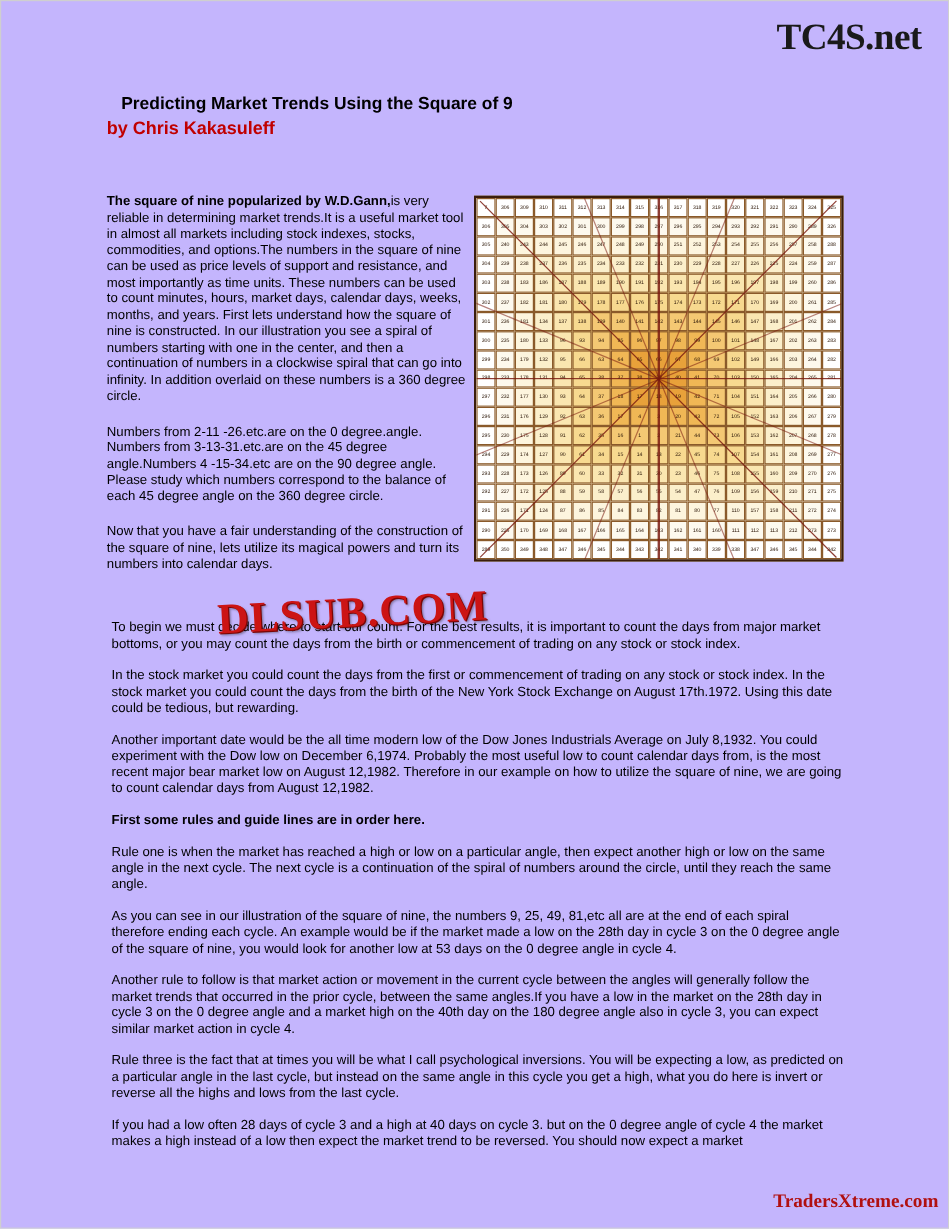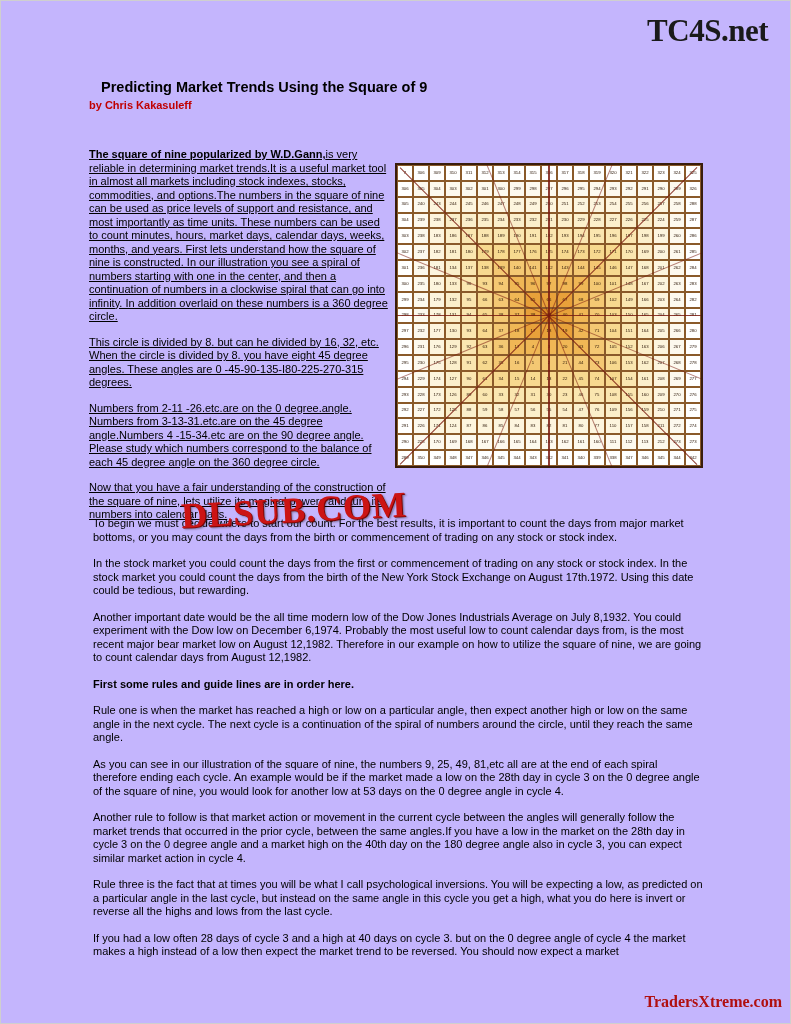--- a/index.html
+++ b/index.html
@@ -49,36 +49,36 @@
     left: 100px;
     top: 78px;
     font-size: 14.5px;
     font-weight: bold;
     color: #000;
   }
   .doc-author {
     position: absolute;
     left: 88px;
     top: 98px;
-    font-size: 11px;
+    font-size: 15px;
     font-weight: bold;
     color: #c00000;
   }
   
   .col-left {
     position: absolute;
     left: 88px;
     top: 145px;
     width: 300px;
     font-size: 11px;
     line-height: 13.5px;
     color: #000;
     text-align: left;
   }
-  .col-left p { margin: 2px 0 12px 0; text-decoration: underline; }
+  .col-left p { margin: 16px 0 12px 0; }
   .col-left p.tight { margin-bottom: 12px; }
   .lead-bold { font-weight: bold; }
 
   .full-width {
     position: absolute;
     left: 88px;
     width: 614px;
     font-size: 11px;
     line-height: 13.5px;
     color: #000;
@@ -180,21 +180,20 @@
 
 <div class="page">
 
   <div class="brand-top">TC4S.net</div>
 
   <div class="doc-title">Predicting Market Trends Using the Square of 9</div>
   <div class="doc-author">by Chris Kakasuleff</div>
 
   <div class="col-left">
     <p class="tight"><span class="lead-bold">The square of nine popularized by W.D.Gann,</span><span>is very reliable in determining market trends.It is a useful market tool in almost all markets including stock indexes, stocks, commodities, and options.The numbers in the square of nine can be used as price levels of support and resistance, and most importantly as time units. These numbers can be used to count minutes, hours, market days, calendar days, weeks, months, and years. First lets understand how the square of nine is constructed. In our illustration you see a spiral of numbers starting with one in the center, and then a continuation of numbers in a clockwise spiral that can go into infinity. In addition overlaid on these numbers is a 360 degree circle.</span></p>
-    <p>This circle is divided by 8. but can he divided by 16, 32, etc. When the circle is divided by 8. you have eight 45 degree angles. These angles are 0 -45-90-135-I80-225-270-315 degrees.</p>
     <p>Numbers from 2-11 -26.etc.are on the 0 degree.angle. Numbers from 3-13-31.etc.are on the 45 degree angle.Numbers 4 -15-34.etc are on the 90 degree angle. Please study which numbers correspond to the balance of each 45 degree angle on the 360 degree circle.</p>
     <p>Now that you have a fair understanding of the construction of the square of nine, lets utilize its magical powers and turn its numbers into calendar days.</p>
   </div>
 
   <div class="sq9">
     <div class="grid">
         <div class="cell r9">7</div>
         <div class="cell r9">306</div>
         <div class="cell r9">309</div>
         <div class="cell r9">310</div>

